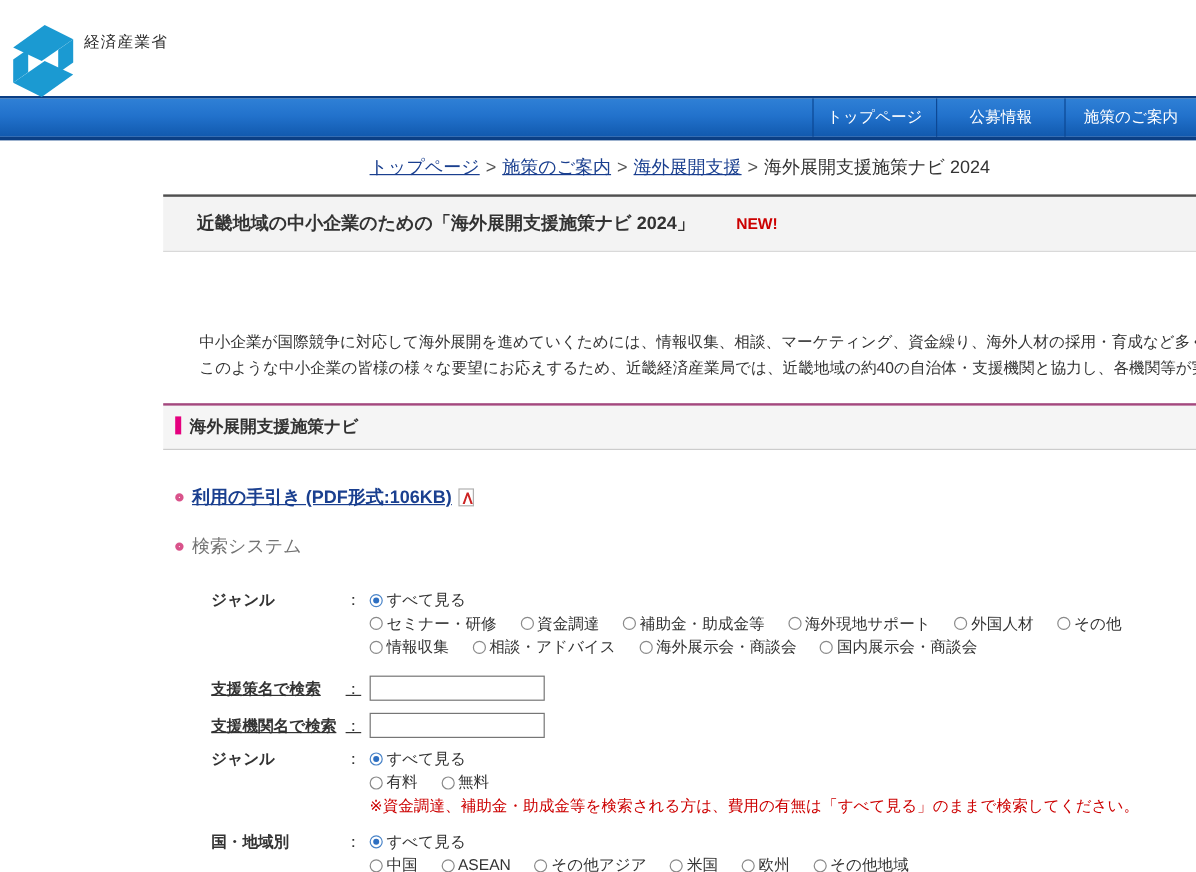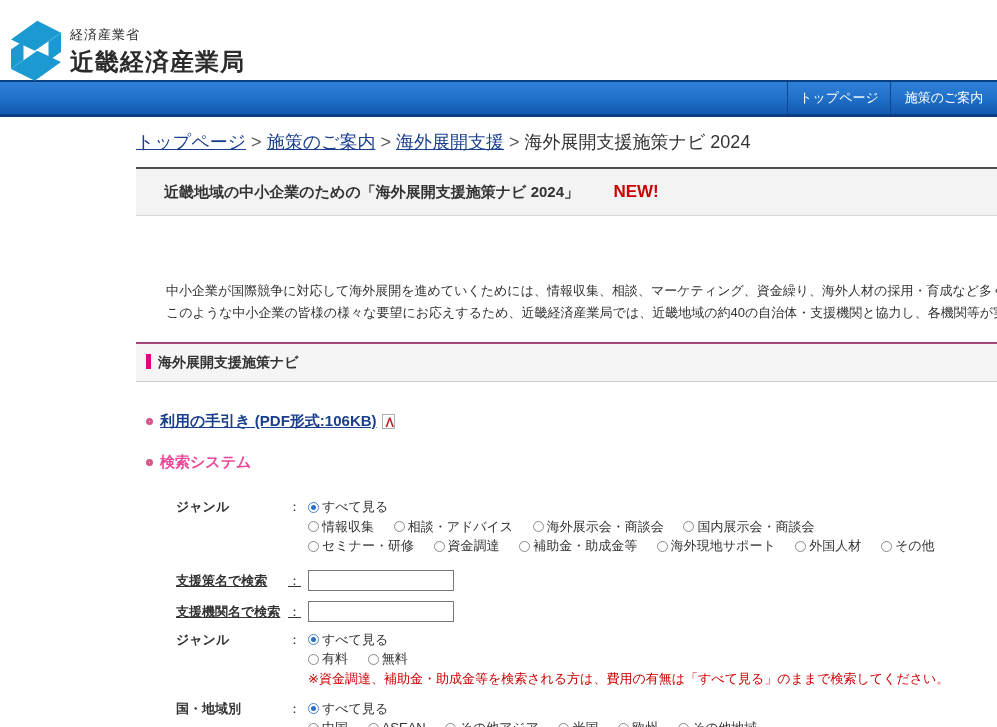--- a/index.html
+++ b/index.html
@@ -19,47 +19,47 @@
     border-top:2px solid #0b3f85; border-bottom:3px solid #0b3f85;
     display:flex; justify-content:flex-end; }
   .nav-item { height:32px; line-height:32px; text-align:center; color:#fff; font-size:13px;
     border-left:1px solid #0d4894; cursor:pointer; }
   .nav-item:nth-child(1){ width:103px; } .nav-item:nth-child(2){ width:107px; }
   .nav-item:nth-child(3){ width:110px; } .nav-item:nth-child(4){ width:107px; }
 
   
   .content { margin-left:136px; width:861px; }
 
-  .breadcrumb { margin-top:13px; font-size:18px; color:#333; white-space:nowrap; }
+  .breadcrumb { margin-top:13px; font-size:15px; color:#333; white-space:nowrap;text-align:center; }
   .breadcrumb a { color:#1a3f8f; text-decoration:underline; cursor:pointer; }
   .crumb-sep { margin:0 5px; color:#555; }
 
   .title-box { margin-top:13px; background:#f3f3f3; border-top:2px solid #4f4f4f;
     border-bottom:1px solid #d9d9d9; padding:13px 10px 13px 28px; white-space:nowrap; overflow:hidden; }
   .page-title { font-size:15px; font-weight:bold; color:#333; }
-  .new-badge { font-size:17px; font-weight:bold; color:#cc0000; margin-left:30px; }
+  .new-badge { font-size:13px; font-weight:bold; color:#cc0000; margin-left:30px; }
 
   .intro { margin-top:64px; padding-left:30px; font-size:13px; line-height:22px;
     white-space:nowrap; overflow:hidden; }
 
   .section-band { margin-top:18px; background:#f5f5f5; border-top:2px solid #a4487e;
     border-bottom:1px solid #cccccc; padding:9px 0 9px 10px; }
   .pink-bar { display:inline-block; width:5px; height:15px; background:#e5007f;
     vertical-align:-2px; margin-right:7px; }
   .section-title { font-size:14px; font-weight:bold; color:#333;margin-top:36px; }
 
   .bullet-row { padding-left:10px; display:flex; align-items:center; }
   .guide-row { margin-top:30px; }
   .heading-row { margin-top:22px; }
   .ring-bullet { width:7px; height:7px; border:3px solid #d9538b; border-radius:50%;
     background:#fff; margin-right:7px; flex:none; }
   .guide-link { font-size:15px; font-weight:bold; color:#1a3f8f; text-decoration:underline; cursor:pointer; }
   .pdf-icon { display:inline-block; width:13px; height:15px; border:1px solid #b0b0b0;
     background:#fff; margin-left:5px; vertical-align:-2px; }
-  .search-heading { font-size:15px; font-weight:bold; color:#ec4899; }
+  .search-heading { font-size:15px; font-weight:normal; color:#737373; }
 
   
   .search-form { margin-top:26px; padding-left:40px; font-size:13px; }
   .form-row { display:flex; margin-bottom:12px; }
   .form-label { width:112px; font-weight:bold; flex:none; line-height:18px; }
   .form-colon { width:20px; flex:none; line-height:18px; }
   .form-control { flex:1; min-width:0; }
   .radio-line { line-height:18px; white-space:nowrap; }
   .opt { margin-right:16px; display:inline-flex; align-items:center; }
   .radio { display:inline-block; width:11px; height:11px; border:1px solid #8a8a8a;
@@ -83,27 +83,27 @@
         <polygon points="2,44 44,14 82,33 40,62"></polygon>
         <polygon points="82,33 82,64 62,78 62,47"></polygon>
       </g>
       <g fill="#1b9ad2" transform="rotate(180,42,62)">
         <polygon points="2,44 44,14 82,33 40,62"></polygon>
         <polygon points="82,33 82,64 62,78 62,47"></polygon>
       </g>
     </svg>
     <div class="logo-text">
       <div class="logo-ministry">経済産業省</div>
-      <div class="logo-bureau">近畿経済産業局</div>
     </div>
   </div>
 </div>
 
 <div class="global-nav">
   <div class="nav-item">トップページ</div>
+  <div class="nav-item">公募情報</div>
   <div class="nav-item">施策のご案内</div>
 </div>
 
 <div class="content">
 
   <div class="breadcrumb">
     <a>トップページ</a><span class="crumb-sep">&gt;</span><a>施策のご案内</a><span class="crumb-sep">&gt;</span><a>海外展開支援</a><span class="crumb-sep">&gt;</span><span>海外展開支援施策ナビ 2024</span>
   </div>
 
   <div class="title-box">
@@ -143,59 +143,59 @@
       <div class="form-control">
         <div class="radio-line">
           <span class="opt">
               <span class="radio checked"></span>
               <span>すべて見る</span>
             </span>
         </div>
         <div class="radio-line">
           <span class="opt">
               <span class="radio"></span>
+              <span>セミナー・研修</span>
+            </span>
+          <span class="opt">
+              <span class="radio"></span>
+              <span>資金調達</span>
+            </span>
+          <span class="opt">
+              <span class="radio"></span>
+              <span>補助金・助成金等</span>
+            </span>
+          <span class="opt">
+              <span class="radio"></span>
+              <span>海外現地サポート</span>
+            </span>
+          <span class="opt">
+              <span class="radio"></span>
+              <span>外国人材</span>
+            </span>
+          <span class="opt">
+              <span class="radio"></span>
+              <span>その他</span>
+            </span>
+        </div>
+        <div class="radio-line">
+          <span class="opt">
+              <span class="radio"></span>
               <span>情報収集</span>
             </span>
           <span class="opt">
               <span class="radio"></span>
               <span>相談・アドバイス</span>
             </span>
           <span class="opt">
               <span class="radio"></span>
               <span>海外展示会・商談会</span>
             </span>
           <span class="opt">
               <span class="radio"></span>
               <span>国内展示会・商談会</span>
-            </span>
-        </div>
-        <div class="radio-line">
-          <span class="opt">
-              <span class="radio"></span>
-              <span>セミナー・研修</span>
-            </span>
-          <span class="opt">
-              <span class="radio"></span>
-              <span>資金調達</span>
-            </span>
-          <span class="opt">
-              <span class="radio"></span>
-              <span>補助金・助成金等</span>
-            </span>
-          <span class="opt">
-              <span class="radio"></span>
-              <span>海外現地サポート</span>
-            </span>
-          <span class="opt">
-              <span class="radio"></span>
-              <span>外国人材</span>
-            </span>
-          <span class="opt">
-              <span class="radio"></span>
-              <span>その他</span>
             </span>
         </div>
       </div>
     </div>
 
     <div class="form-row input-row">
       <div class="form-label">支援策名で検索</div>
       <div class="form-colon">：</div>
       <div class="form-control">
         <input class="text-input" type="text" value="" style="">

